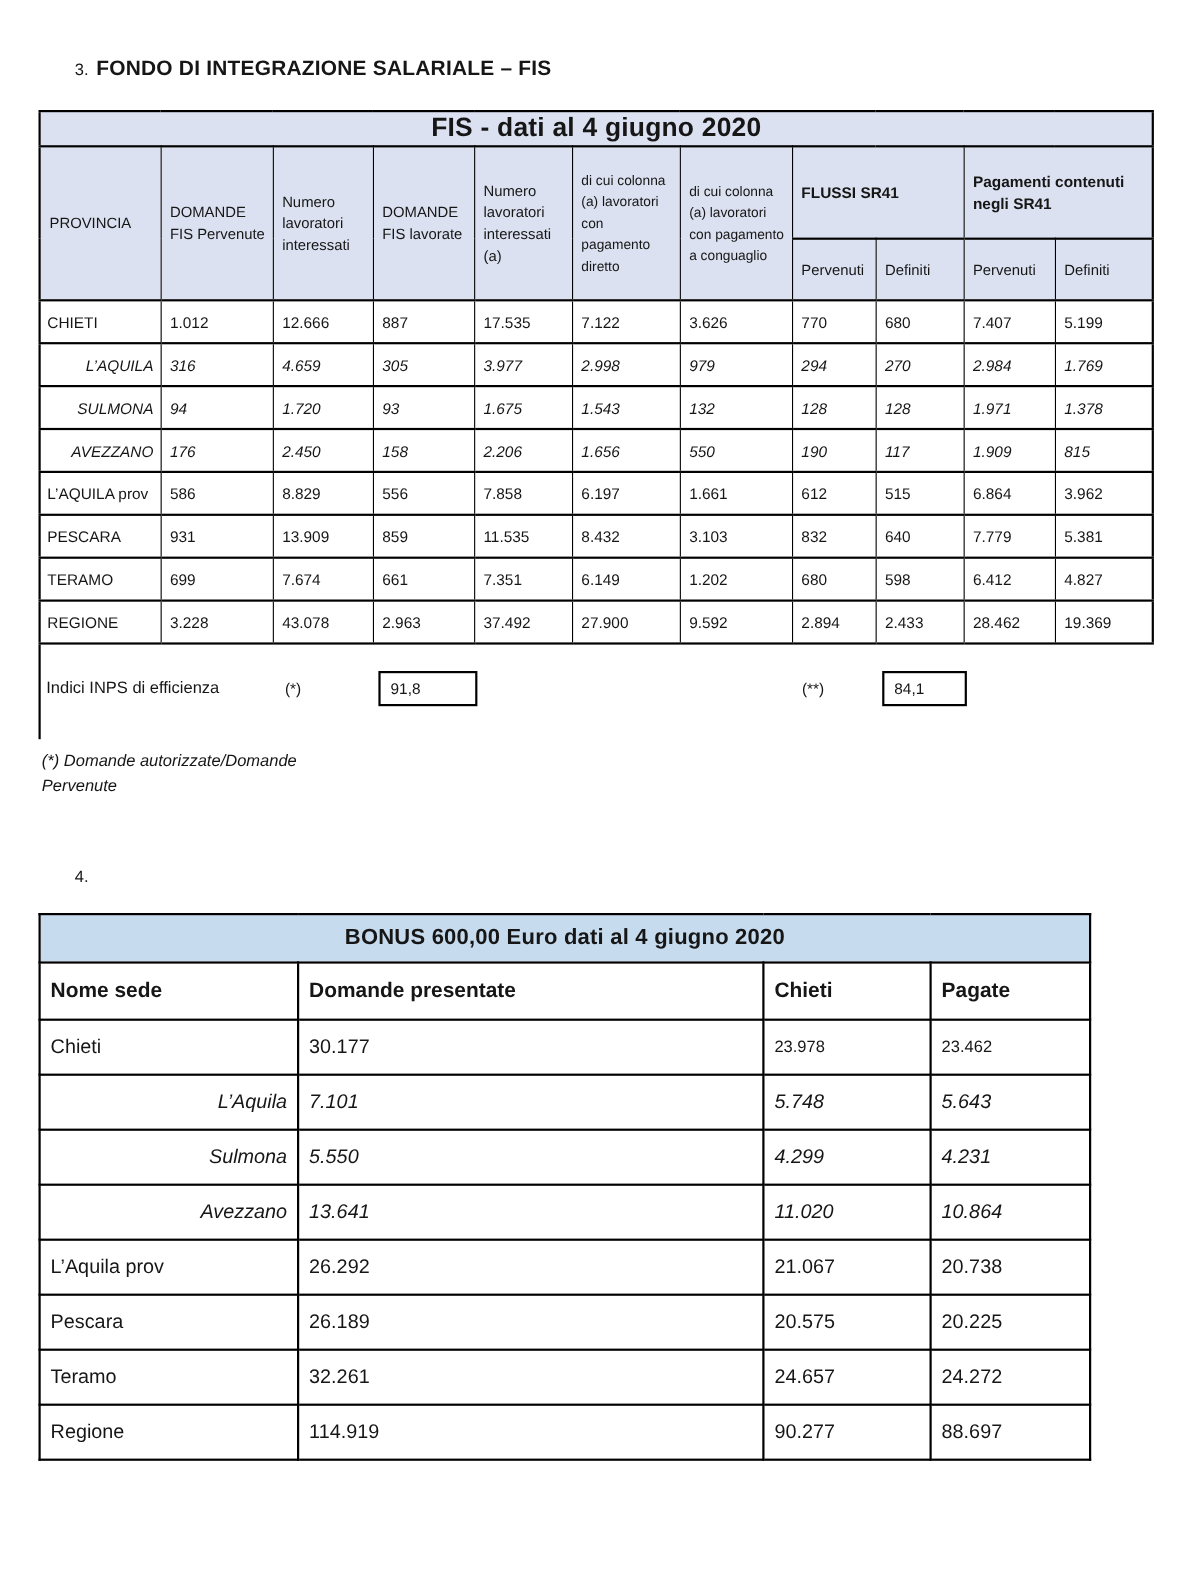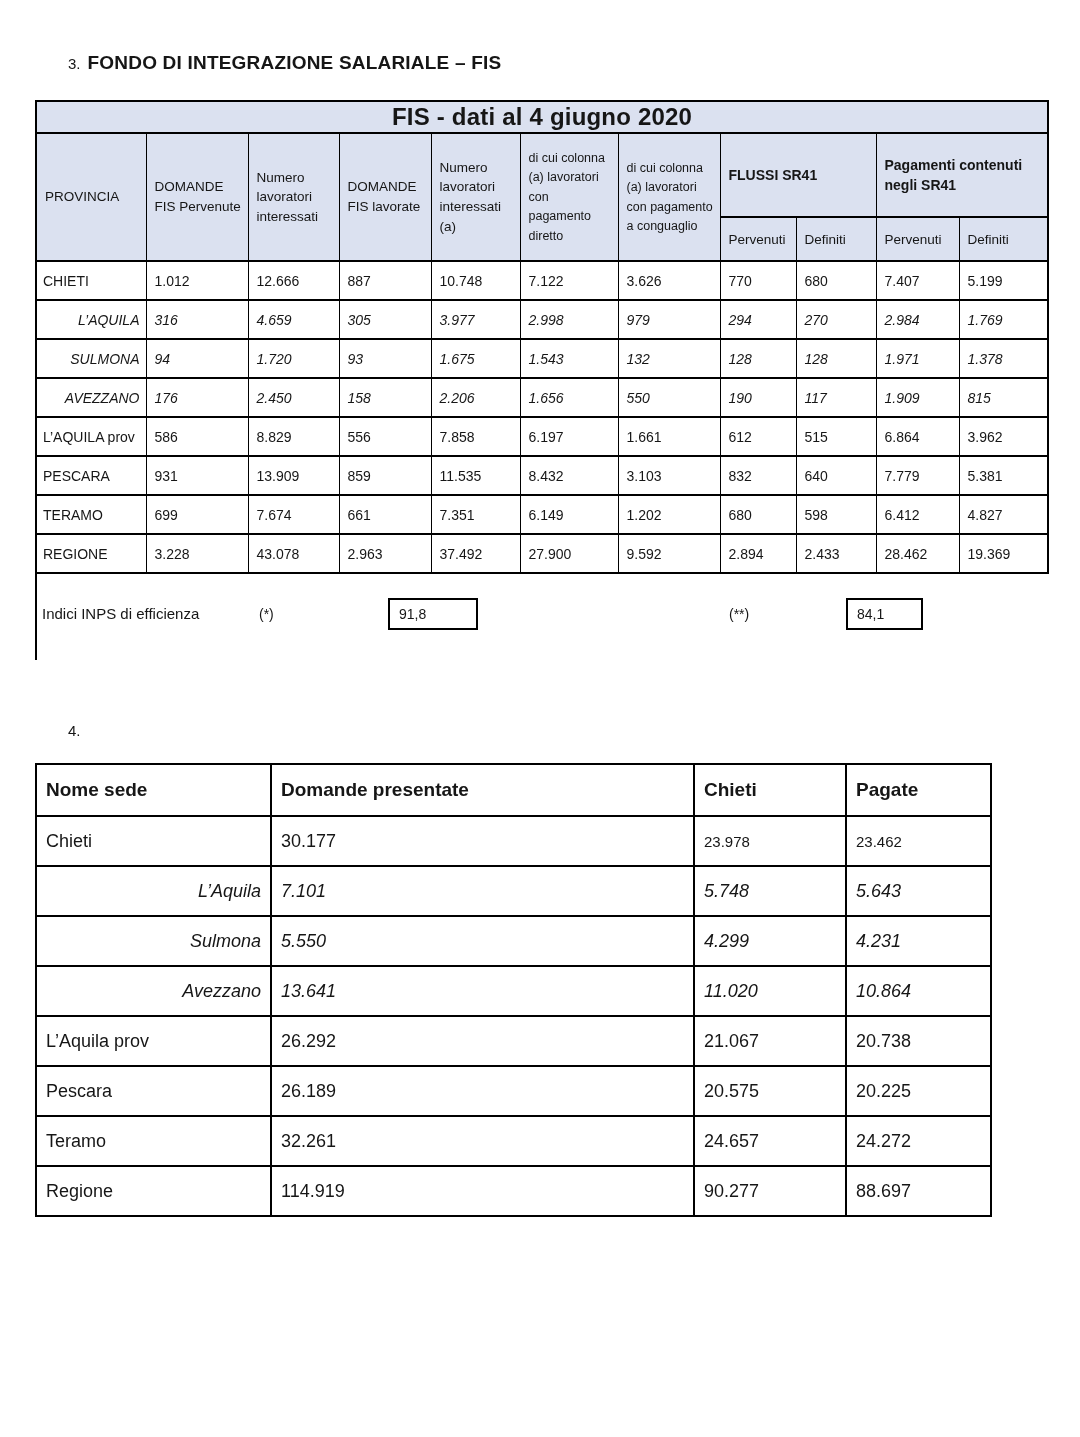--- a/index.html
+++ b/index.html
@@ -33,38 +33,38 @@
   #fis-table{width:1012px;margin:26px 0 0 35px;}
   #fis-table .ttl{
     background:var(--band1);
     height:32px;text-align:center;vertical-align:middle;
     font-size:24px;font-weight:700;letter-spacing:.2px;
   }
   #fis-table thead td{background:var(--band1);}
   #fis-table .gh{height:84px;vertical-align:middle;font-size:13.5px;line-height:1.45;padding:3px 4px 3px 8px;}
   #fis-table .gh.dicui{font-size:12.5px;line-height:1.55;vertical-align:middle;padding-top:4px;}
   #fis-table .gh.bold{font-weight:700;font-size:14px;}
-  #fis-table .sh{height:44px;vertical-align:middle;font-size:13.5px;padding-left:8px;}
+  #fis-table .sh{height:56px;vertical-align:middle;font-size:13.5px;padding-left:8px;}
   #fis-table tbody td{height:39px;vertical-align:middle;font-size:14px;padding-left:8px;}
   #fis-table tbody td.prov{padding-left:6px;}
   #fis-table tbody td.prov.sub{text-align:right;padding-right:6px;}
   .it{font-style:italic;}
 
   
   #efficiency{
     position:relative;margin-left:35px;height:86px;
     border-left:2px solid var(--border);
   }
   #efficiency .eff-label{position:absolute;left:5px;top:31px;font-size:15px;font-weight:400;}
   #efficiency .mark1{position:absolute;left:222px;top:32px;font-size:14px;}
   #efficiency .mark2{position:absolute;left:692px;top:32px;font-size:14px;}
   .eff-box{
     position:absolute;top:24px;height:32px;width:90px;
     border:2px solid var(--border);
-    font-size:14px;line-height:28px;padding-left:9px;margin-left:44px;
+    font-size:14px;line-height:28px;padding-left:9px;
   }
   #eff-box1{left:307px;}
   #eff-box2{left:765px;width:77px;}
 
   
   #footnotes{margin:8px 0 0 38px;font-style:italic;font-size:15px;line-height:1.55;}
   #footnote1{max-width:255px;}
   #footnote2{margin-top:7px;}
 
   
@@ -123,21 +123,21 @@
       <td class="sh">Pervenuti</td>
       <td class="sh">Definiti</td>
     </tr>
   </thead>
   <tbody id="fis-tbody">
       <tr>
         <td class="prov">CHIETI</td>
         <td class="num">1.012</td>
         <td class="num">12.666</td>
         <td class="num">887</td>
-        <td class="num">10.748</td>
+        <td class="num">17.535</td>
         <td class="num">7.122</td>
         <td class="num">3.626</td>
         <td class="num">770</td>
         <td class="num">680</td>
         <td class="num">7.407</td>
         <td class="num">5.199</td>
       </tr>
       <tr>
         <td class="prov it sub">L’AQUILA</td>
         <td class="num it">316</td>
@@ -234,35 +234,39 @@
 
 <div id="efficiency">
   <span class="eff-label">Indici INPS di efficienza</span>
   <span class="mark1">(*)</span>
   <div class="eff-box" id="eff-box1">91,8</div>
   <span class="mark2">(**)</span>
   <div class="eff-box" id="eff-box2">84,1</div>
 </div>
 
 <div id="footnotes">
+  <div id="footnote1">(*) Domande autorizzate/Domande Pervenute</div>
 </div>
 
 <div class="sec-heading" id="heading4">
   <span class="hnum">4.</span>
 </div>
 
 <table id="bonus-table">
   <colgroup>
     <col style="width:235px">
       <col style="width:423px">
       <col style="width:152px">
       <col style="width:145px">
   </colgroup>
   <thead>
     <tr>
+      <td colspan="4" class="ttl">BONUS 600,00 Euro dati al 4 giugno 2020</td>
+    </tr>
+    <tr>
       <td class="bh">Nome sede</td>
       <td class="bh">Domande presentate</td>
       <td class="bh">Chieti</td>
       <td class="bh">Pagate</td>
     </tr>
   </thead>
   <tbody id="bonus-tbody">
       <tr>
         <td class="name">Chieti</td>
         <td class="num">30.177</td>

